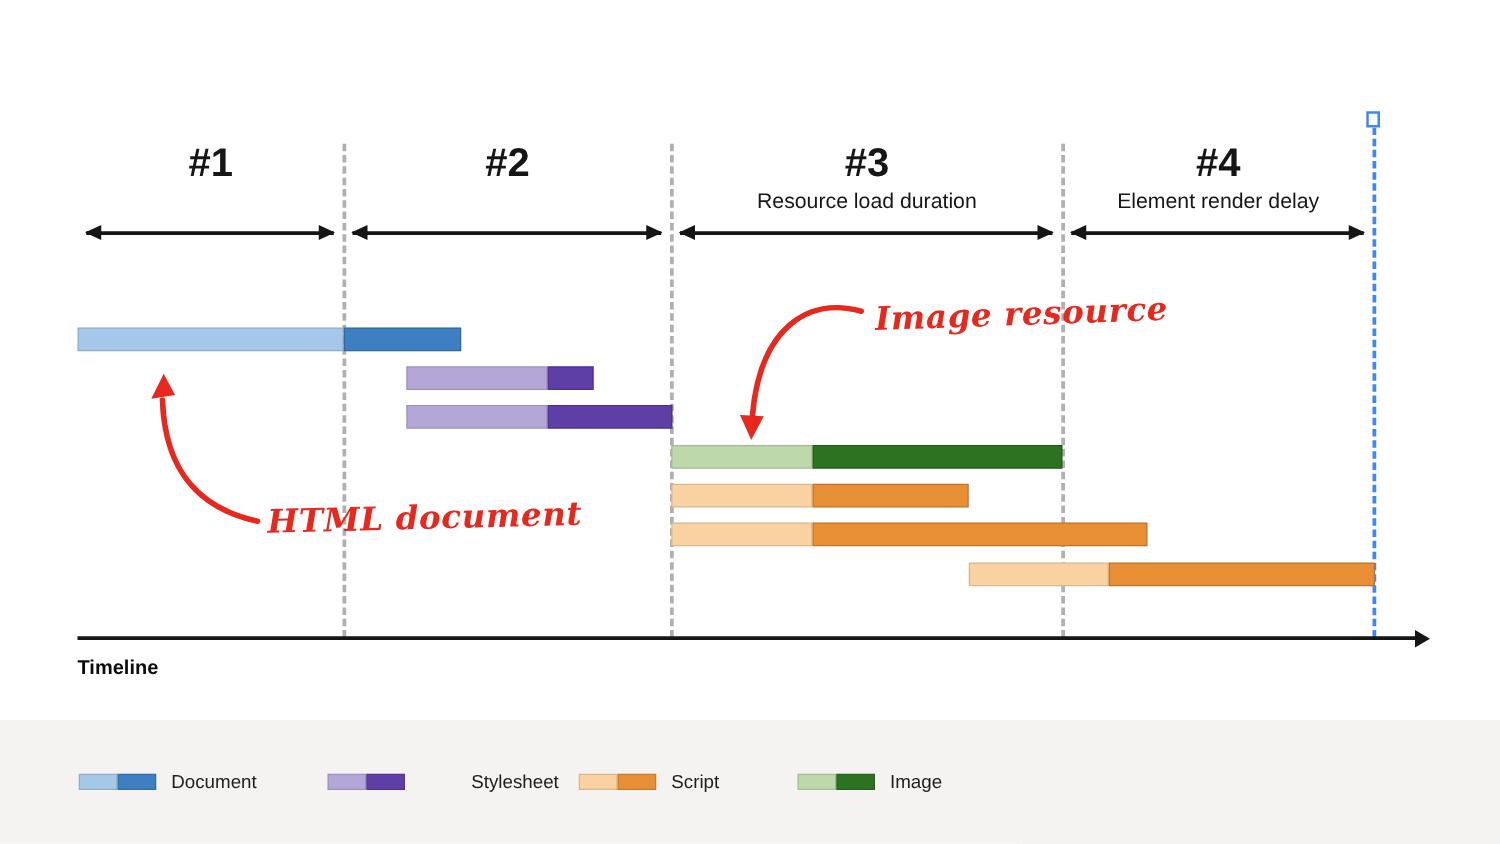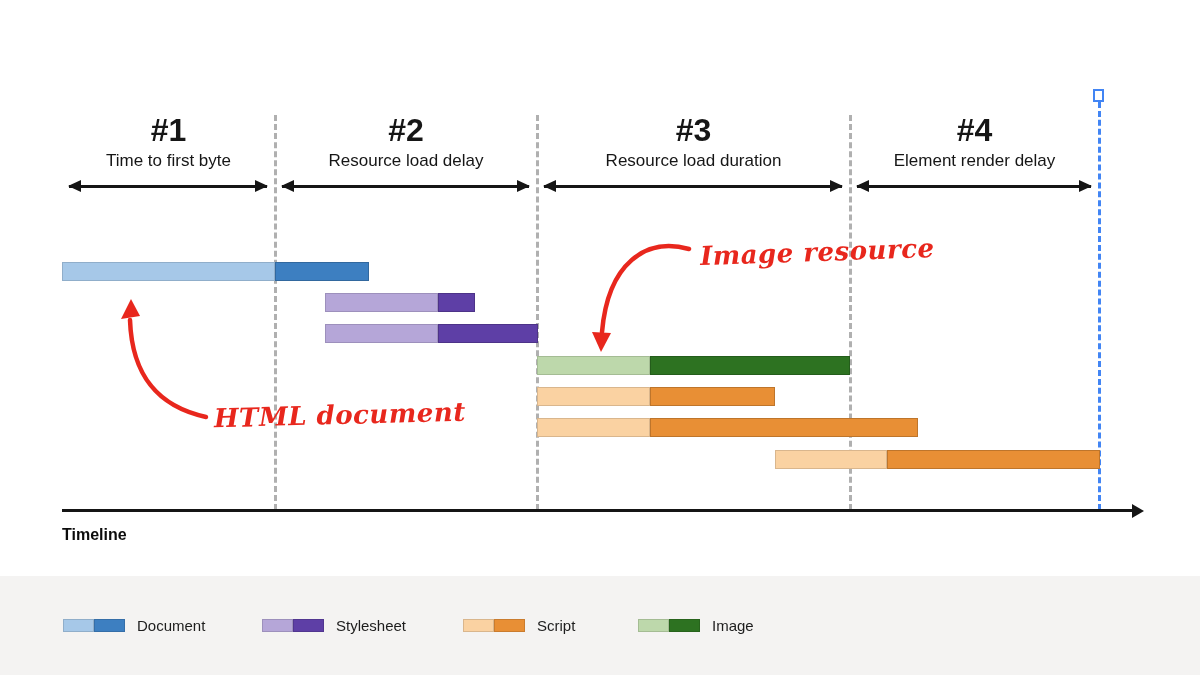--- a/index.html
+++ b/index.html
@@ -61,26 +61,24 @@
   <div class="lcp-line" style="left: 1097.5px; top: 102px; height: 408px;"></div>
 
   <div id="sep-layer">
       <div class="vsep" style="left: 273.5px; top: 115px; height: 395px;"></div>
       <div class="vsep" style="left: 535.5px; top: 115px; height: 395px;"></div>
       <div class="vsep" style="left: 848.5px; top: 115px; height: 395px;"></div>
     </div>
   <div id="phase-layer">
       <div class="phase" style="left: 62px; width: 213px;">
         <div class="phase-number">#1</div>
-        <div class="phase-label">Time to first byte</div>
         <div class="harrow" style="left: 7px; right: 8px;"></div>
       </div>
       <div class="phase" style="left: 275px; width: 262px;">
         <div class="phase-number">#2</div>
-        <div class="phase-label">Resource load delay</div>
         <div class="harrow" style="left: 7px; right: 8px;"></div>
       </div>
       <div class="phase" style="left: 537px; width: 313px;">
         <div class="phase-number">#3</div>
         <div class="phase-label">Resource load duration</div>
         <div class="harrow" style="left: 7px; right: 8px;"></div>
       </div>
       <div class="phase" style="left: 850px; width: 249px;">
         <div class="phase-number">#4</div>
         <div class="phase-label">Element render delay</div>
@@ -136,21 +134,21 @@
 
   <div class="legend">
     <div id="legend-layer">
         <div class="legend-item" style="left: 63px;">
           <div class="legend-swatch">
             <div class="half" style="background: rgb(166, 200, 232);"></div>
             <div class="half" style="background: rgb(61, 127, 193);"></div>
           </div>
           <div class="legend-label">Document</div>
         </div>
-        <div class="legend-item" style="left: 262px;">
+        <div class="legend-item" style="left: 262px; gap: 41px;">
           <div class="legend-swatch">
             <div class="half" style="background: rgb(181, 166, 216);"></div>
             <div class="half" style="background: rgb(94, 63, 166);"></div>
           </div>
           <div class="legend-label">Stylesheet</div>
         </div>
         <div class="legend-item" style="left: 463px;">
           <div class="legend-swatch">
             <div class="half" style="background: rgb(250, 210, 162);"></div>
             <div class="half" style="background: rgb(232, 143, 53);"></div>

